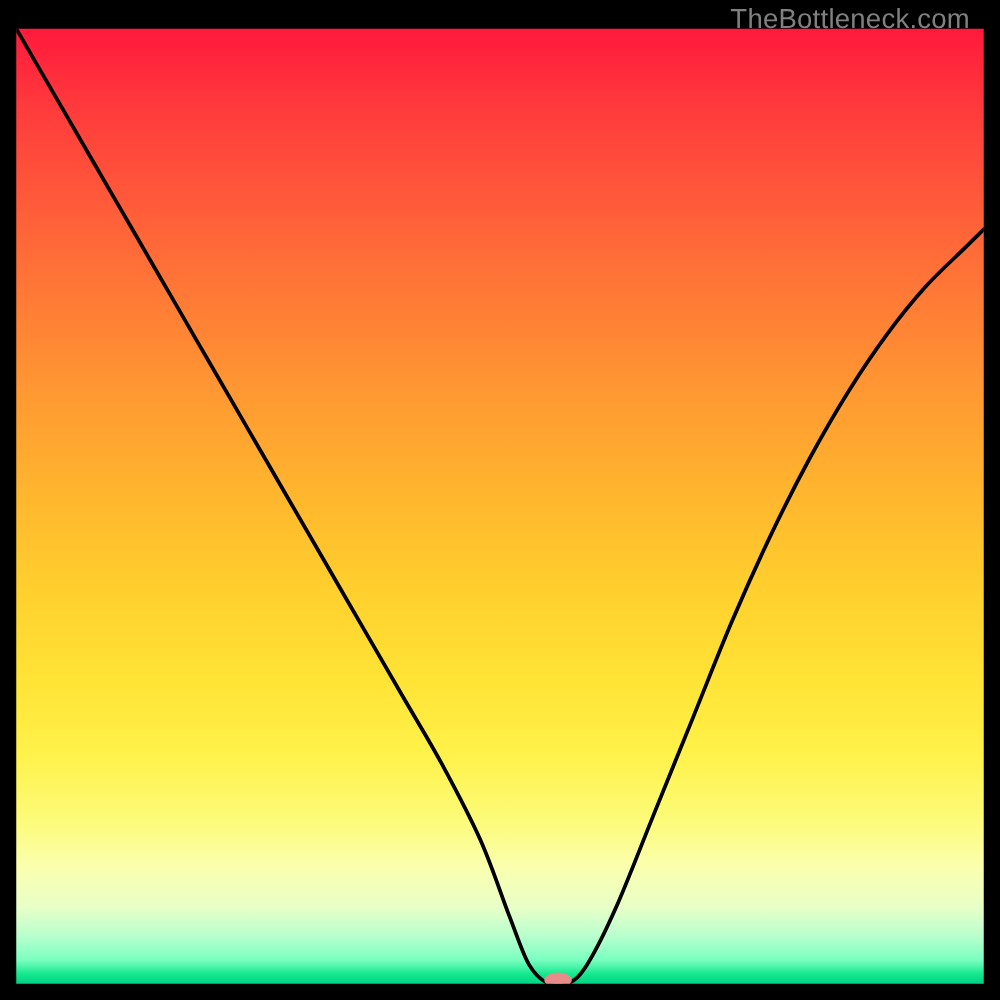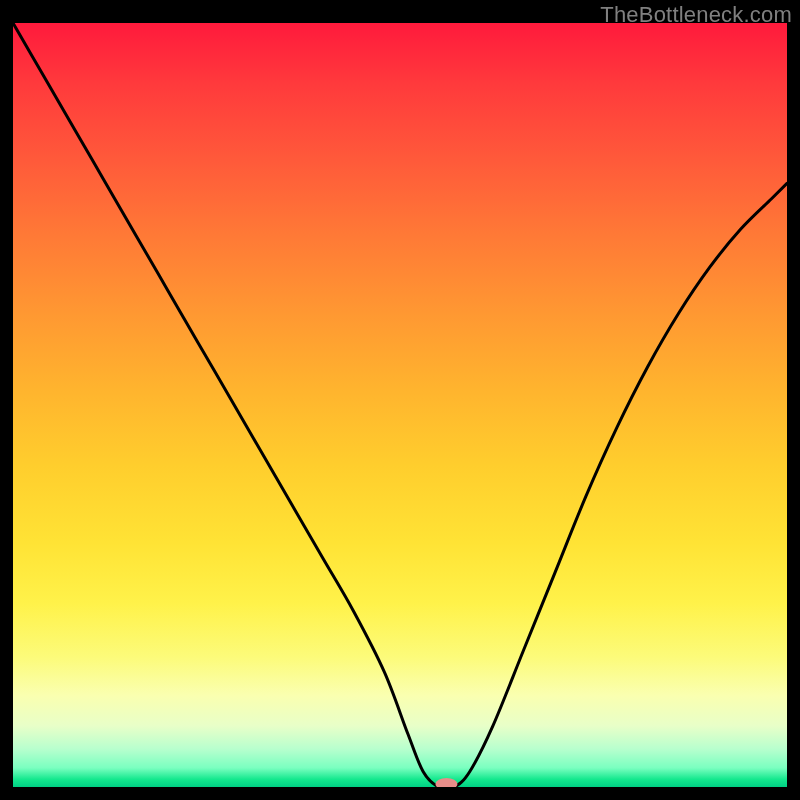--- a/index.html
+++ b/index.html
@@ -7,21 +7,21 @@
     width: 800px;
     height: 800px;
     background: #000;
     position: relative;
     overflow: hidden;
     font-family: Arial, Helvetica, sans-serif;
   }
   .watermark {
     position: absolute;
     top: 2px;
-    right: 8px;
+    right: 24px;
     color: #808080;
     font-size: 22px;
     letter-spacing: 0.2px;
     z-index: 10;
   }
   .plot-outer {
     position: absolute;
     left: 13px;
     top: 23px;
     width: 774px;

